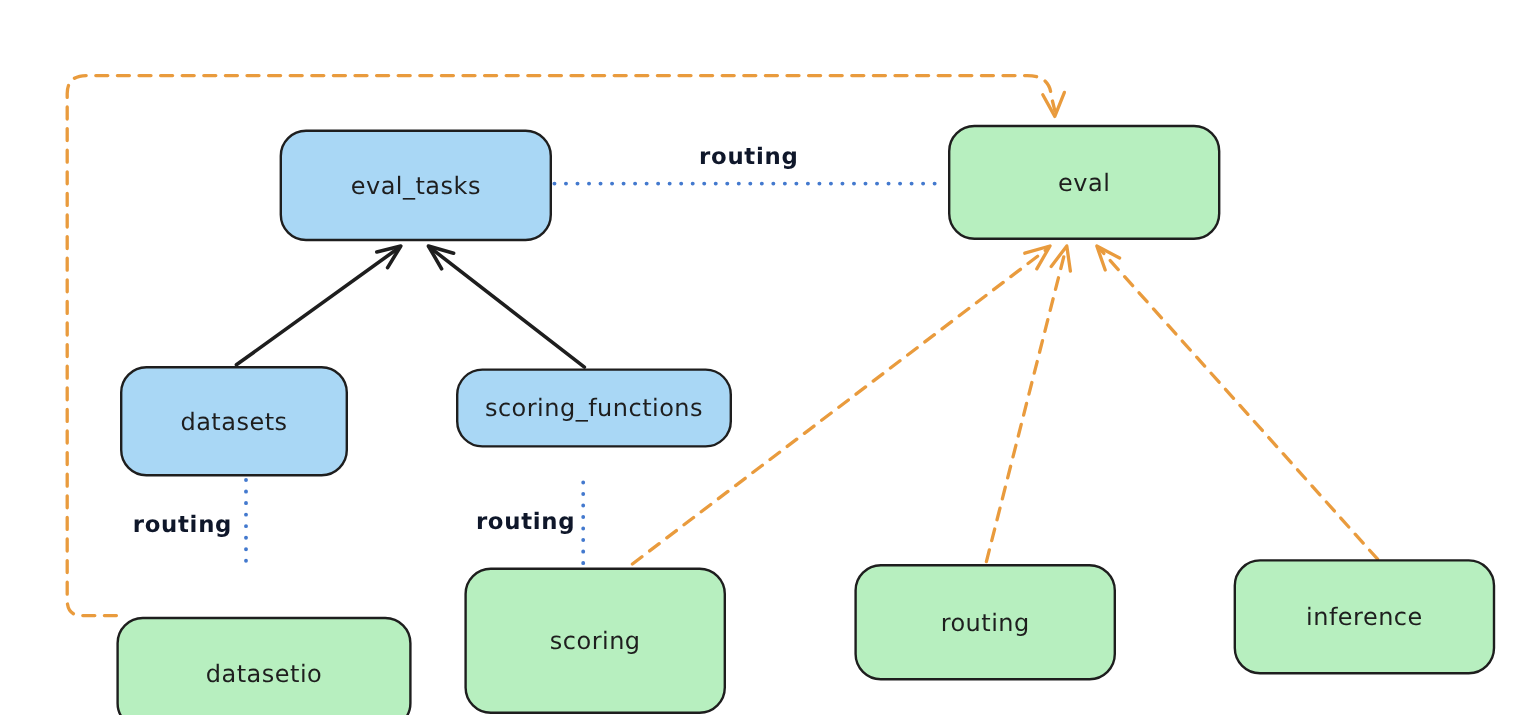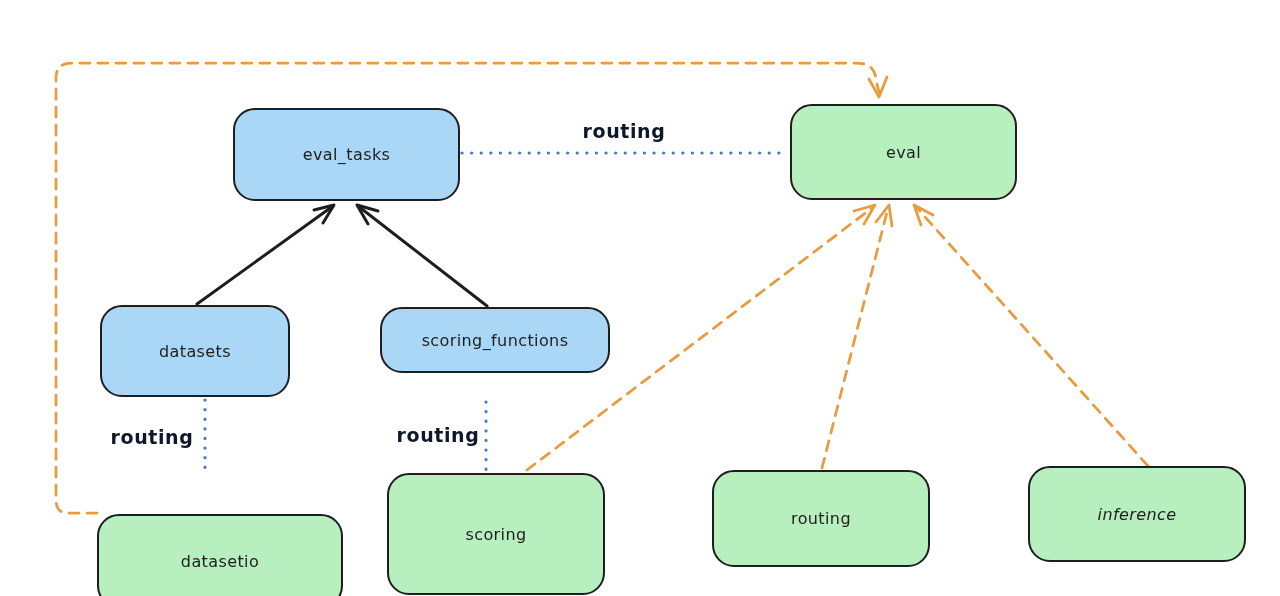--- a/index.html
+++ b/index.html
@@ -21,21 +21,21 @@
     width: 1280px; height: 596px;
   }
   .node {
     position: absolute;
     box-sizing: border-box;
     border: 2.5px solid #1e1e1e;
     border-radius: 22px;
     display: flex;
     align-items: center;
     justify-content: center;
-    font-size: 16px;
+    font-size: 20px;
     letter-spacing: 0.4px;
     color: #1e1e1e;
     z-index: 2;
   }
   .node.blue  { background: #a9d7f5; }
   .node.green { background: #b7efbf; text-align: right; }
   .edge-label {
     position: absolute;
     transform: translate(-50%, -50%);
     color: #0f172a;
@@ -46,21 +46,21 @@
     white-space: nowrap;
   }
   
   .n-eval-tasks        { left: 233px;  top: 108px; width: 227px; height: 93px; }
   .n-eval              { left: 790px;  top: 104px; width: 227px; height: 96px; }
   .n-datasets          { left: 100px;  top: 305px; width: 190px; height: 92px; }
   .n-scoring-functions { left: 380px;  top: 307px; width: 230px; height: 66px; }
   .n-datasetio         { left: 97px;   top: 478px; width: 246px; height: 94px; margin-top: 36px; }
   .n-scoring           { left: 387px;  top: 473px; width: 218px; height: 122px; }
   .n-agents            { left: 712px;  top: 470px; width: 218px; height: 97px; }
-  .n-inference         { left: 1028px; top: 466px; width: 218px; height: 96px; font-style: italic; }
+  .n-inference         { left: 1028px; top: 466px; width: 218px; height: 96px; }
   .l-routing-top  { left: 624px; top: 131px; }
   .l-routing-left { left: 152px; top: 437px; }
   .l-routing-mid  { left: 438px; top: 435px; }
 </style>
 </head>
 <body>
 
 <div class="canvas">
 
   <svg class="edges-layer" viewBox="0 0 1280 596" xmlns="http://www.w3.org/2000/svg" fill="none">

